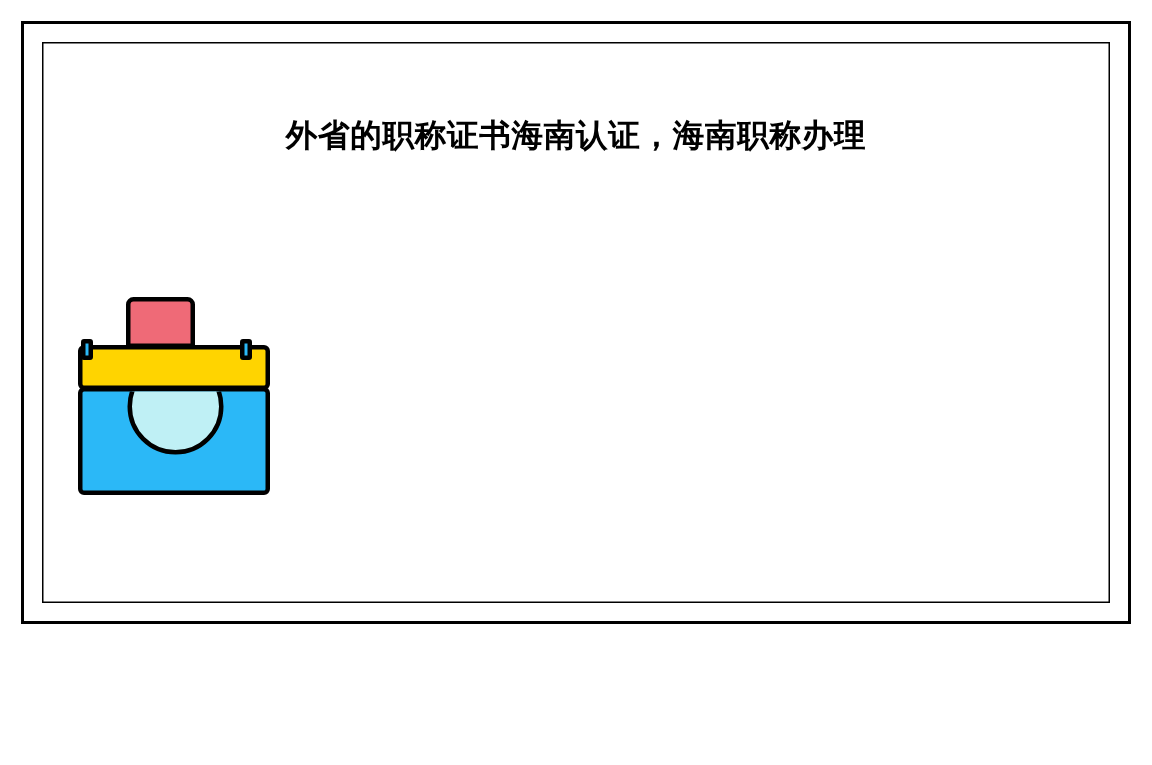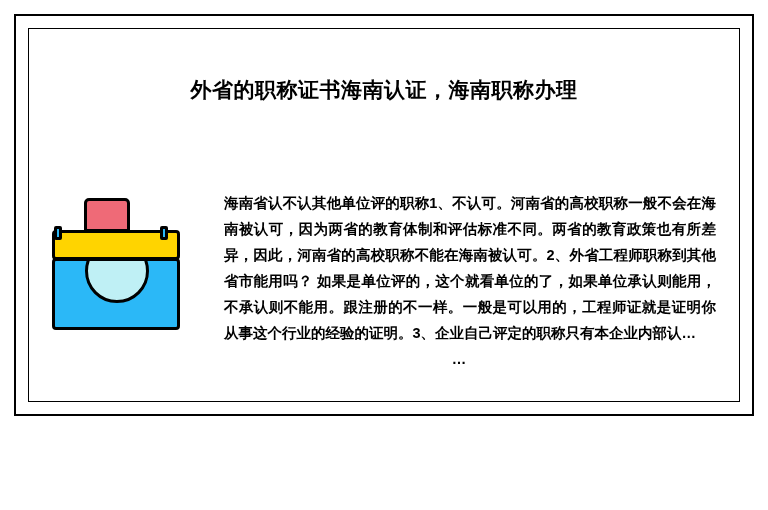--- a/index.html
+++ b/index.html
@@ -166,20 +166,16 @@
     <div class="illustration">
       <div class="ill-handle"></div>
       <div class="ill-top"></div>
       <div class="ill-body">
         <div class="ill-circle"></div>
       </div>
       <div class="ill-latch-l"></div>
       <div class="ill-latch-r"></div>
     </div>
 
-    <div style="flex:1 1 auto;">
-      <div class="body-text">海南省认不认其他单位评的职称1、不认可。河南省的高校职称一般不会在海南被认可，因为两省的教育体制和评估标准不同。两省的教育政策也有所差异，因此，河南省的高校职称不能在海南被认可。2、外省工程师职称到其他省市能用吗？ 如果是单位评的，这个就看单位的了，如果单位承认则能用，不承认则不能用。跟注册的不一样。一般是可以用的，工程师证就是证明你从事这个行业的经验的证明。3、企业自己评定的职称只有本企业内部认…</div>
-      <div class="ellipsis-line">…</div>
-    </div>
 
   </div>
 
 </div>
 
 </body></html>

